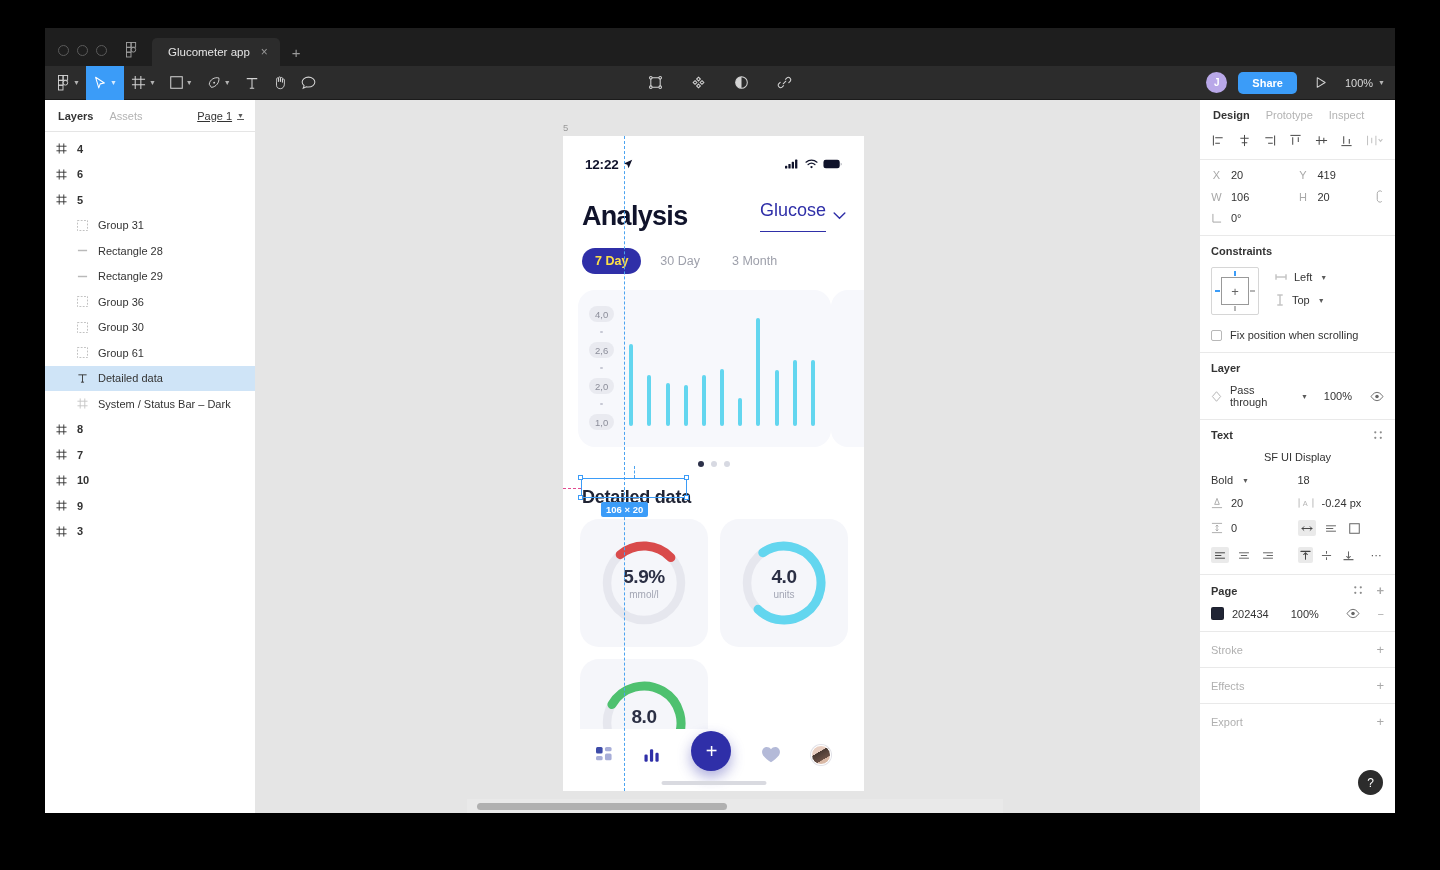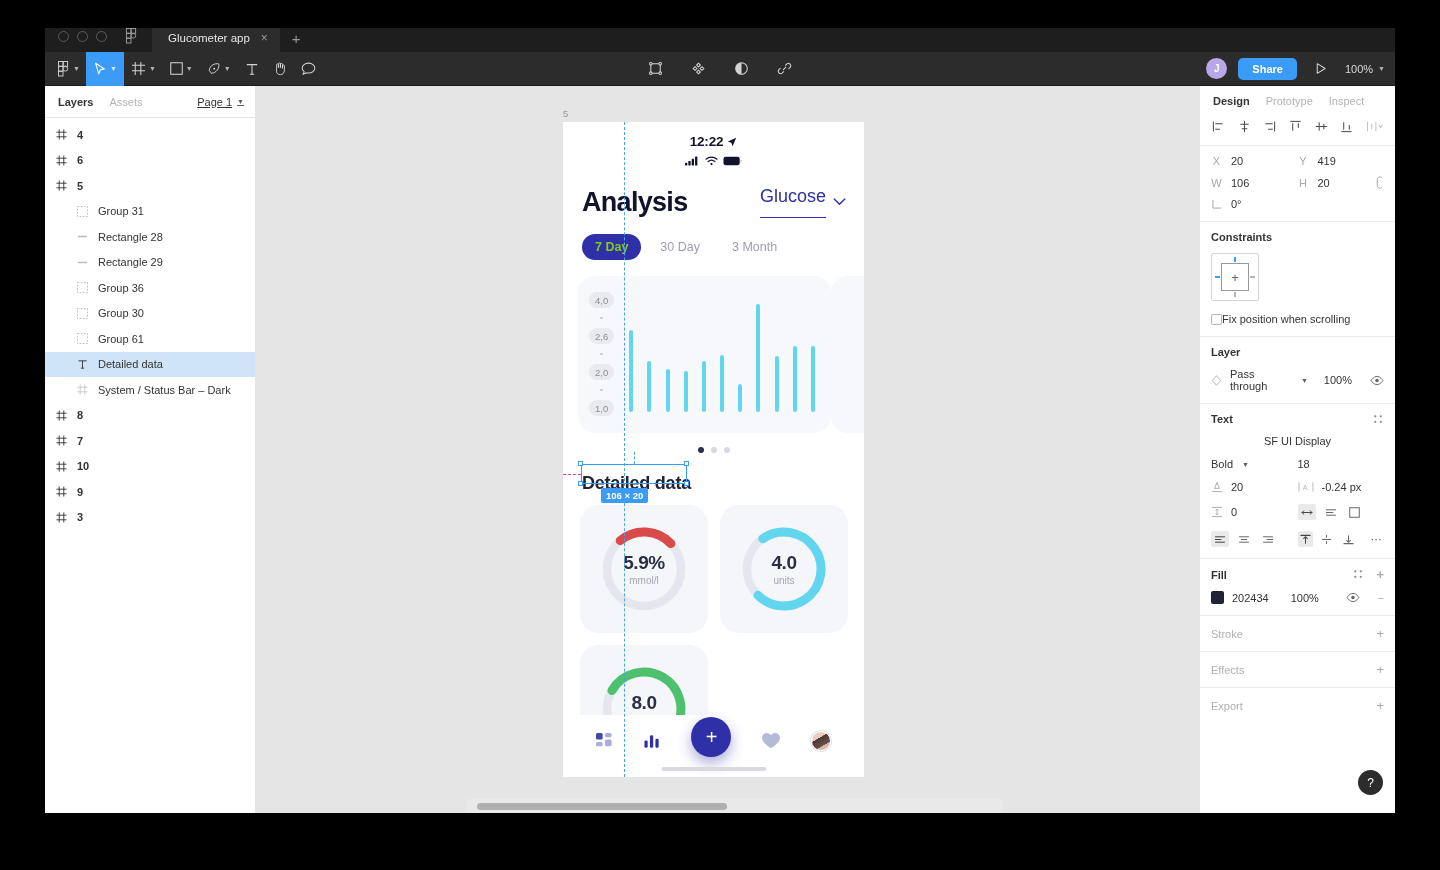--- a/index.html
+++ b/index.html
@@ -18,21 +18,21 @@
     left: 45px; top: 28px;
     width: 1350px; height: 785px;
     background: #fff;
     overflow: hidden;
     display: flex;
     flex-direction: column;
   }
 
   
   .tabbar {
-    height: 24px;
+    height: 38px;
     background: #1e1e1e;
     display: flex;
     align-items: flex-end;
     position: relative;
     flex: 0 0 auto;
   }
   .traffic {
     display: flex; align-items: center; gap: 8px;
     padding: 0 12px 10px 13px;
   }
@@ -155,39 +155,38 @@
     position: absolute; top: 0; bottom: 0;
     width: 0; border-left: 1px dashed #4aa3f0;
     z-index: 40;
   }
 
   
   .statusbar {
     height: 44px; display: flex; align-items: center;
     justify-content: space-between;
     padding: 12px 22px 0 22px;
-    flex-direction: column;
   }
   .sb-time { font-size: 13.5px; font-weight: bold; color: #10132b; letter-spacing: -.2px; display:flex; align-items:center; gap:4px;}
   .sb-icons { display: flex; align-items: center; gap: 5px; }
   .title-row {
     display: flex; align-items: flex-end; justify-content: space-between;
     padding: 20px 18px 0 19px;
   }
   .h-analysis { font-size: 27px; font-weight: bold; color: #10132b; letter-spacing: -.7px; }
   .glucose-sel {
     display:flex; align-items:center; gap:7px;
     color: #2f2fa8; font-size: 18px; font-weight: 500;
   }
   .glucose-sel .g-text { border-bottom: 1.5px solid #2f2fa8; padding-bottom: 10px; }
   .seg-row { display: flex; align-items: center; gap: 6px; padding: 16px 0 0 19px; }
   .seg {
     font-size: 12.5px; color: #9ea0ab; padding: 6px 13px; border-radius: 14px;
   }
-  .seg.active { background: #2f2fa8; color: #84cc16; font-weight: bold; }
+  .seg.active { background: #2f2fa8; color: #fde047; font-weight: bold; }
   .cards-strip { display: flex; padding: 16px 0 0 15px; }
   .chart-card {
     width: 253px; flex: 0 0 253px;
     height: 157px;
     background: #f7f8fc; border-radius: 17px;
     display: flex; padding: 12px 10px 13px 9px;
   }
   .chart-card.peek { opacity: 1; }
   .y-axis { display: flex; flex-direction: column; justify-content: space-between; align-items:center; padding: 4px 7px 4px 2px;}
   .y-lbl {
@@ -294,21 +293,21 @@
   .cbox { width: 48px; height: 48px; border: 1px solid #d6d6d6; border-radius: 2px; position: relative; background:#fff;}
   .cbox .inner { position: absolute; left: 9px; top: 9px; right: 9px; bottom: 9px; border: 1px solid #999; }
   .cbox .plus { position:absolute; left:50%; top:50%; transform: translate(-50%,-50%); color:#666; font-size:13px; line-height:1;}
   .cm { position: absolute; background: #3b9cf8; }
   .cm.top { left: 50%; margin-left: -1px; top: 3px; width: 2px; height: 5px; }
   .cm.left { top: 50%; margin-top: -1px; left: 3px; height: 2px; width: 5px; }
   .cm.gray { background: #b5b5b5; }
   .cm.bottom { left: 50%; margin-left: -1px; bottom: 3px; width: 2px; height: 5px; }
   .cm.right { top: 50%; margin-top: -1px; right: 3px; height: 2px; width: 5px; }
   .c-sel { display: flex; align-items: center; gap: 7px; font-size: 11px; color: #333; margin-bottom: 11px; }
-  .cb-row { display: flex; align-items: center; font-size: 11px; color: #333; margin-top: 12px; }
+  .cb-row { display: flex; align-items: center; gap: 8px; font-size: 11px; color: #333; margin-top: 12px; }
   .cbx { width: 11px; height: 11px; border: 1px solid #b8b8b8; border-radius: 2px; }
   .layer-line { display: flex; align-items: center; gap: 8px; font-size: 11px; color: #333; }
   .spacer { flex: 1 1 auto; }
   .txt-fam { font-size: 11px; color: #333; margin-bottom: 11px; text-align: center; }
   .txt-row { display: flex; align-items: center; margin-bottom: 11px; }
   .txt-half { width: 50%; display: flex; align-items: center; gap: 8px; font-size: 11px; color: #333; }
   .ico-btn { display: flex; align-items: center; justify-content: center; width: 18px; height: 16px; color: #555; }
   .ico-btn.on { background: #eaeaea; border-radius: 2px; }
   .swatch { width: 13px; height: 13px; border-radius: 2px; border: 1px solid rgba(0,0,0,.12); }
   .fill-row { display: flex; align-items: center; gap: 8px; font-size: 11px; color: #333; }
@@ -923,20 +922,44 @@
           </div>
         <div class="constraint-box">
           <div class="cbox">
             <div class="inner"></div>
             <span class="plus">+</span>
             <span class="cm top"></span>
             <span class="cm left"></span>
             <span class="cm bottom gray"></span>
             <span class="cm right gray"></span>
           </div>
+          <div style="flex:1 1 auto; padding-top:4px;">
+            <div class="c-sel">
+              <span>
+                <svg width="12" height="10" viewBox="0 0 13 11">
+                    <g stroke="#a8a8a8" stroke-width="1.1" fill="none">
+                      <path d="M1 2.5v6M12 2.5v6M1.5 5.5h10"></path>
+                    </g>
+                  </svg>
+              </span>
+              <span>Left</span>
+              <span class="caret">▼</span>
+            </div>
+            <div class="c-sel">
+              <span>
+                <svg width="10" height="12" viewBox="0 0 11 13">
+                    <g stroke="#a8a8a8" stroke-width="1.1" fill="none">
+                      <path d="M2.5 1h6M2.5 12h6M5.5 1.5v10"></path>
+                    </g>
+                  </svg>
+              </span>
+              <span>Top</span>
+              <span class="caret">▼</span>
+            </div>
+          </div>
         </div>
         <div class="cb-row">
           <span class="cbx"></span>
           <span>Fix position when scrolling</span>
         </div>
       </div>
 
       <div class="rp-sec">
         <div class="rp-title">
             <span>Layer</span>
@@ -1089,21 +1112,21 @@
                 </svg>
             </span>
             <span class="spacer"></span>
             <span class="ico-btn">⋯</span>
           </div>
         </div>
       </div>
 
       <div class="rp-sec">
         <div class="rp-title">
-          <span>Fill</span>
+          <span>Page</span>
           <span style="display:flex; align-items:center; gap:12px;">
             <span>
               <svg width="11" height="11" viewBox="0 0 12 12">
                   <g fill="#8c8c8c">
                     <circle cx="2.5" cy="2.5" r="1.2"></circle>
                     <circle cx="8.5" cy="2.5" r="1.2"></circle>
                     <circle cx="2.5" cy="8.5" r="1.2"></circle>
                     <circle cx="8.5" cy="8.5" r="1.2"></circle>
                   </g>
                 </svg>

